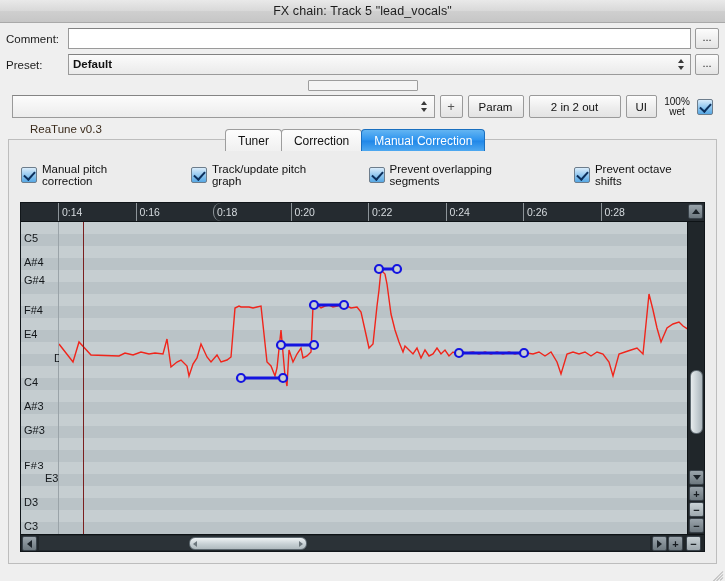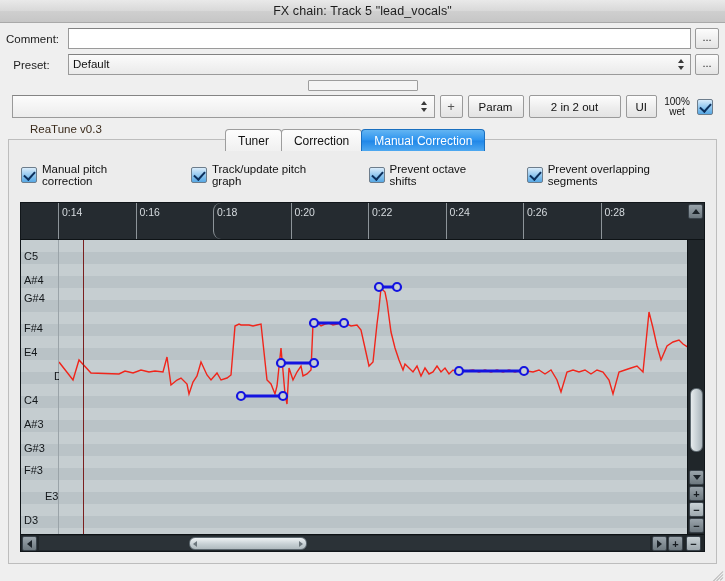--- a/index.html
+++ b/index.html
@@ -17,32 +17,32 @@
     height:23px;
     background: linear-gradient(to bottom,#e9e9e9 0%,#d8d8d8 50%,#cfcfcf 51%,#c6c6c6 100%);
     border-bottom:1px solid #a9a9a9;
     display:flex; align-items:center; justify-content:center;
   }
   .titlebar .t { font-size:12.5px; color:#1d1d1d; letter-spacing:.1px; }
 
   
   .hdr { padding:5px 6px 0 6px; }
   .row { display:flex; align-items:center; margin-bottom:5px; }
-  .lbl { font-size:11.5px; color:#1c1c1c; text-align:center; width:62px; padding-right:11px; }
+  .lbl { font-size:11.5px; color:#1c1c1c; text-align:left; width:62px; padding-right:11px; }
   .txtfield {
     flex:1; height:21px; background:#fff;
     border:1px solid #9a9a9a; border-top-color:#828282;
     font-size:11.5px; color:#111; padding:0 4px; line-height:19px;
   }
   .combofield {
     flex:1; height:21px;
     background: linear-gradient(to bottom,#fbfbfb,#eaeaea);
     border:1px solid #9a9a9a; border-top-color:#828282;
     font-size:11.5px; color:#111; padding:0 4px; line-height:19px;
-    display:flex; justify-content:space-between;
+    display:flex; justify-content:space-between;font-weight:bold;
   }
   .spin { display:flex; flex-direction:column; align-items:center; justify-content:center;
           width:11px; height:19px; }
   .spin i { display:block; width:0;height:0; border-left:3.5px solid transparent;
             border-right:3.5px solid transparent; }
   .spin .up { border-bottom:4px solid #3a3a3a; margin-bottom:3px; }
   .spin .dn { border-top:4px solid #3a3a3a; }
   .dots {
     width:24px; height:21px; margin-left:4px;
     background: linear-gradient(to bottom,#fcfcfc,#e4e4e4);
@@ -115,21 +115,21 @@
   .cbitem { display:flex; align-items:center; margin-right:18px; }
   .cbitem .lab { font-size:11.5px; color:#111; margin-left:5px; }
 
   
   .graphbox {
     position:absolute; left:11px; top:62px; right:11px; bottom:11px;
     background:#22282c; border:1px solid #11161a;
     display:flex; flex-direction:column;
   }
   .ruler {
-    height:37px; background:#252b30; position:relative; flex:none;
+    height:19px; background:#252b30; position:relative; flex:none;
     border-bottom:1px solid #0e1316;
   }
   .ruler .tick {
     position:absolute; top:0; bottom:0; border-left:1px solid #8d9499;
     font-size:10.5px; color:#d6dbdf; padding-left:3px; line-height:19px;
   }
   .rl-up {
     position:absolute; right:1px; top:1px; width:15px; height:15px;
     background: linear-gradient(to bottom,#99a3aa,#6d787f);
     border:1px solid #39424a; border-radius:2px;
@@ -258,25 +258,25 @@
       <div class="cbitem">
         <span class="cbx-blue"></span>
         <span class="lab">Manual pitch correction</span>
       </div>
       <div class="cbitem">
         <span class="cbx-blue"></span>
         <span class="lab">Track/update pitch graph</span>
       </div>
       <div class="cbitem">
         <span class="cbx-blue"></span>
-        <span class="lab">Prevent octave shifts</span>
+        <span class="lab">Prevent overlapping segments</span>
       </div>
       <div class="cbitem">
         <span class="cbx-blue"></span>
-        <span class="lab">Prevent overlapping segments</span>
+        <span class="lab">Prevent octave shifts</span>
       </div>
     </div>
 
     <div class="graphbox">
 
       <div class="ruler" id="ruler">
         <div class="rl-up">
             <i></i>
           </div>
       <div class="tick" style="left: 37px;">0:14</div>
@@ -293,21 +293,21 @@
         <div class="keys" id="keys">
             <div class="k" style="top: 10px;">C5</div>
             <div class="k" style="top: 34px;">A#4</div>
             <div class="k" style="top: 52px;">G#4</div>
             <div class="k" style="top: 82px;">F#4</div>
             <div class="k" style="top: 106px;">E4</div>
             <div class="k" style="top: 130px; margin-left: 30px;">D4</div>
             <div class="k" style="top: 154px;">C4</div>
             <div class="k" style="top: 178px;">A#3</div>
             <div class="k" style="top: 202px;">G#3</div>
-            <div class="k" style="top: 224px;">F#3</div>
+            <div class="k" style="top: 238px; font-family: Liberation Mono, monospace;">F#3</div>
             <div class="k" style="top: 250px; padding-left: 21px;">E3</div>
             <div class="k" style="top: 274px;">D3</div>
             <div class="k" style="top: 298px;">C3</div>
           </div>
         <div class="plot" id="plot">
             <svg width="628" height="305">
               <polyline points="0,122 14,140 20,120 32,133 60,134 66,131 74,133 82,130 90,132 96,131 104,132 108,117 112,145 118,140 122,138 128,144 130,154 134,142 138,136 142,122 148,135 152,140 158,133 162,140 168,138 172,135 176,86 180,84 182,85 190,85 194,86 198,85 202,84 208,140 212,144 216,154 218,146 222,108 226,154 228,164 230,128 234,140 238,132 242,126 244,136 248,134 252,130 254,84 258,82 262,86 266,84 270,83 274,85 278,84 282,83 288,84 292,86 298,85 302,90 306,108 310,126 314,122 318,84 320,68 322,48 326,52 328,62 332,92 336,108 340,120 344,130 346,124 350,128 354,132 358,126 362,136 366,128 370,134 374,132 378,126 382,132 386,128 390,134 394,130 398,132 402,130 408,131 414,130 420,132 426,130 432,132 438,130 444,132 450,130 456,132 462,130 468,131 474,132 480,130 486,134 492,130 498,140 502,152 508,132 514,130 520,132 526,130 532,134 538,130 544,132 550,140 554,154 560,132 566,130 572,128 578,126 584,132 590,72 594,88 598,106 602,120 608,106 614,102 620,100 624,104 630,108 634,124 638,142" fill="none" stroke="#f0251b" stroke-width="1.4"></polyline>
               <line x1="182" x2="224" y1="156" y2="156" stroke="#1414e0" stroke-width="3"></line>
               <circle cx="182" cy="156" r="4" fill="#c8d0d4" stroke="#1414e0" stroke-width="2.2"></circle>
               <circle cx="224" cy="156" r="4" fill="#c8d0d4" stroke="#1414e0" stroke-width="2.2"></circle>

